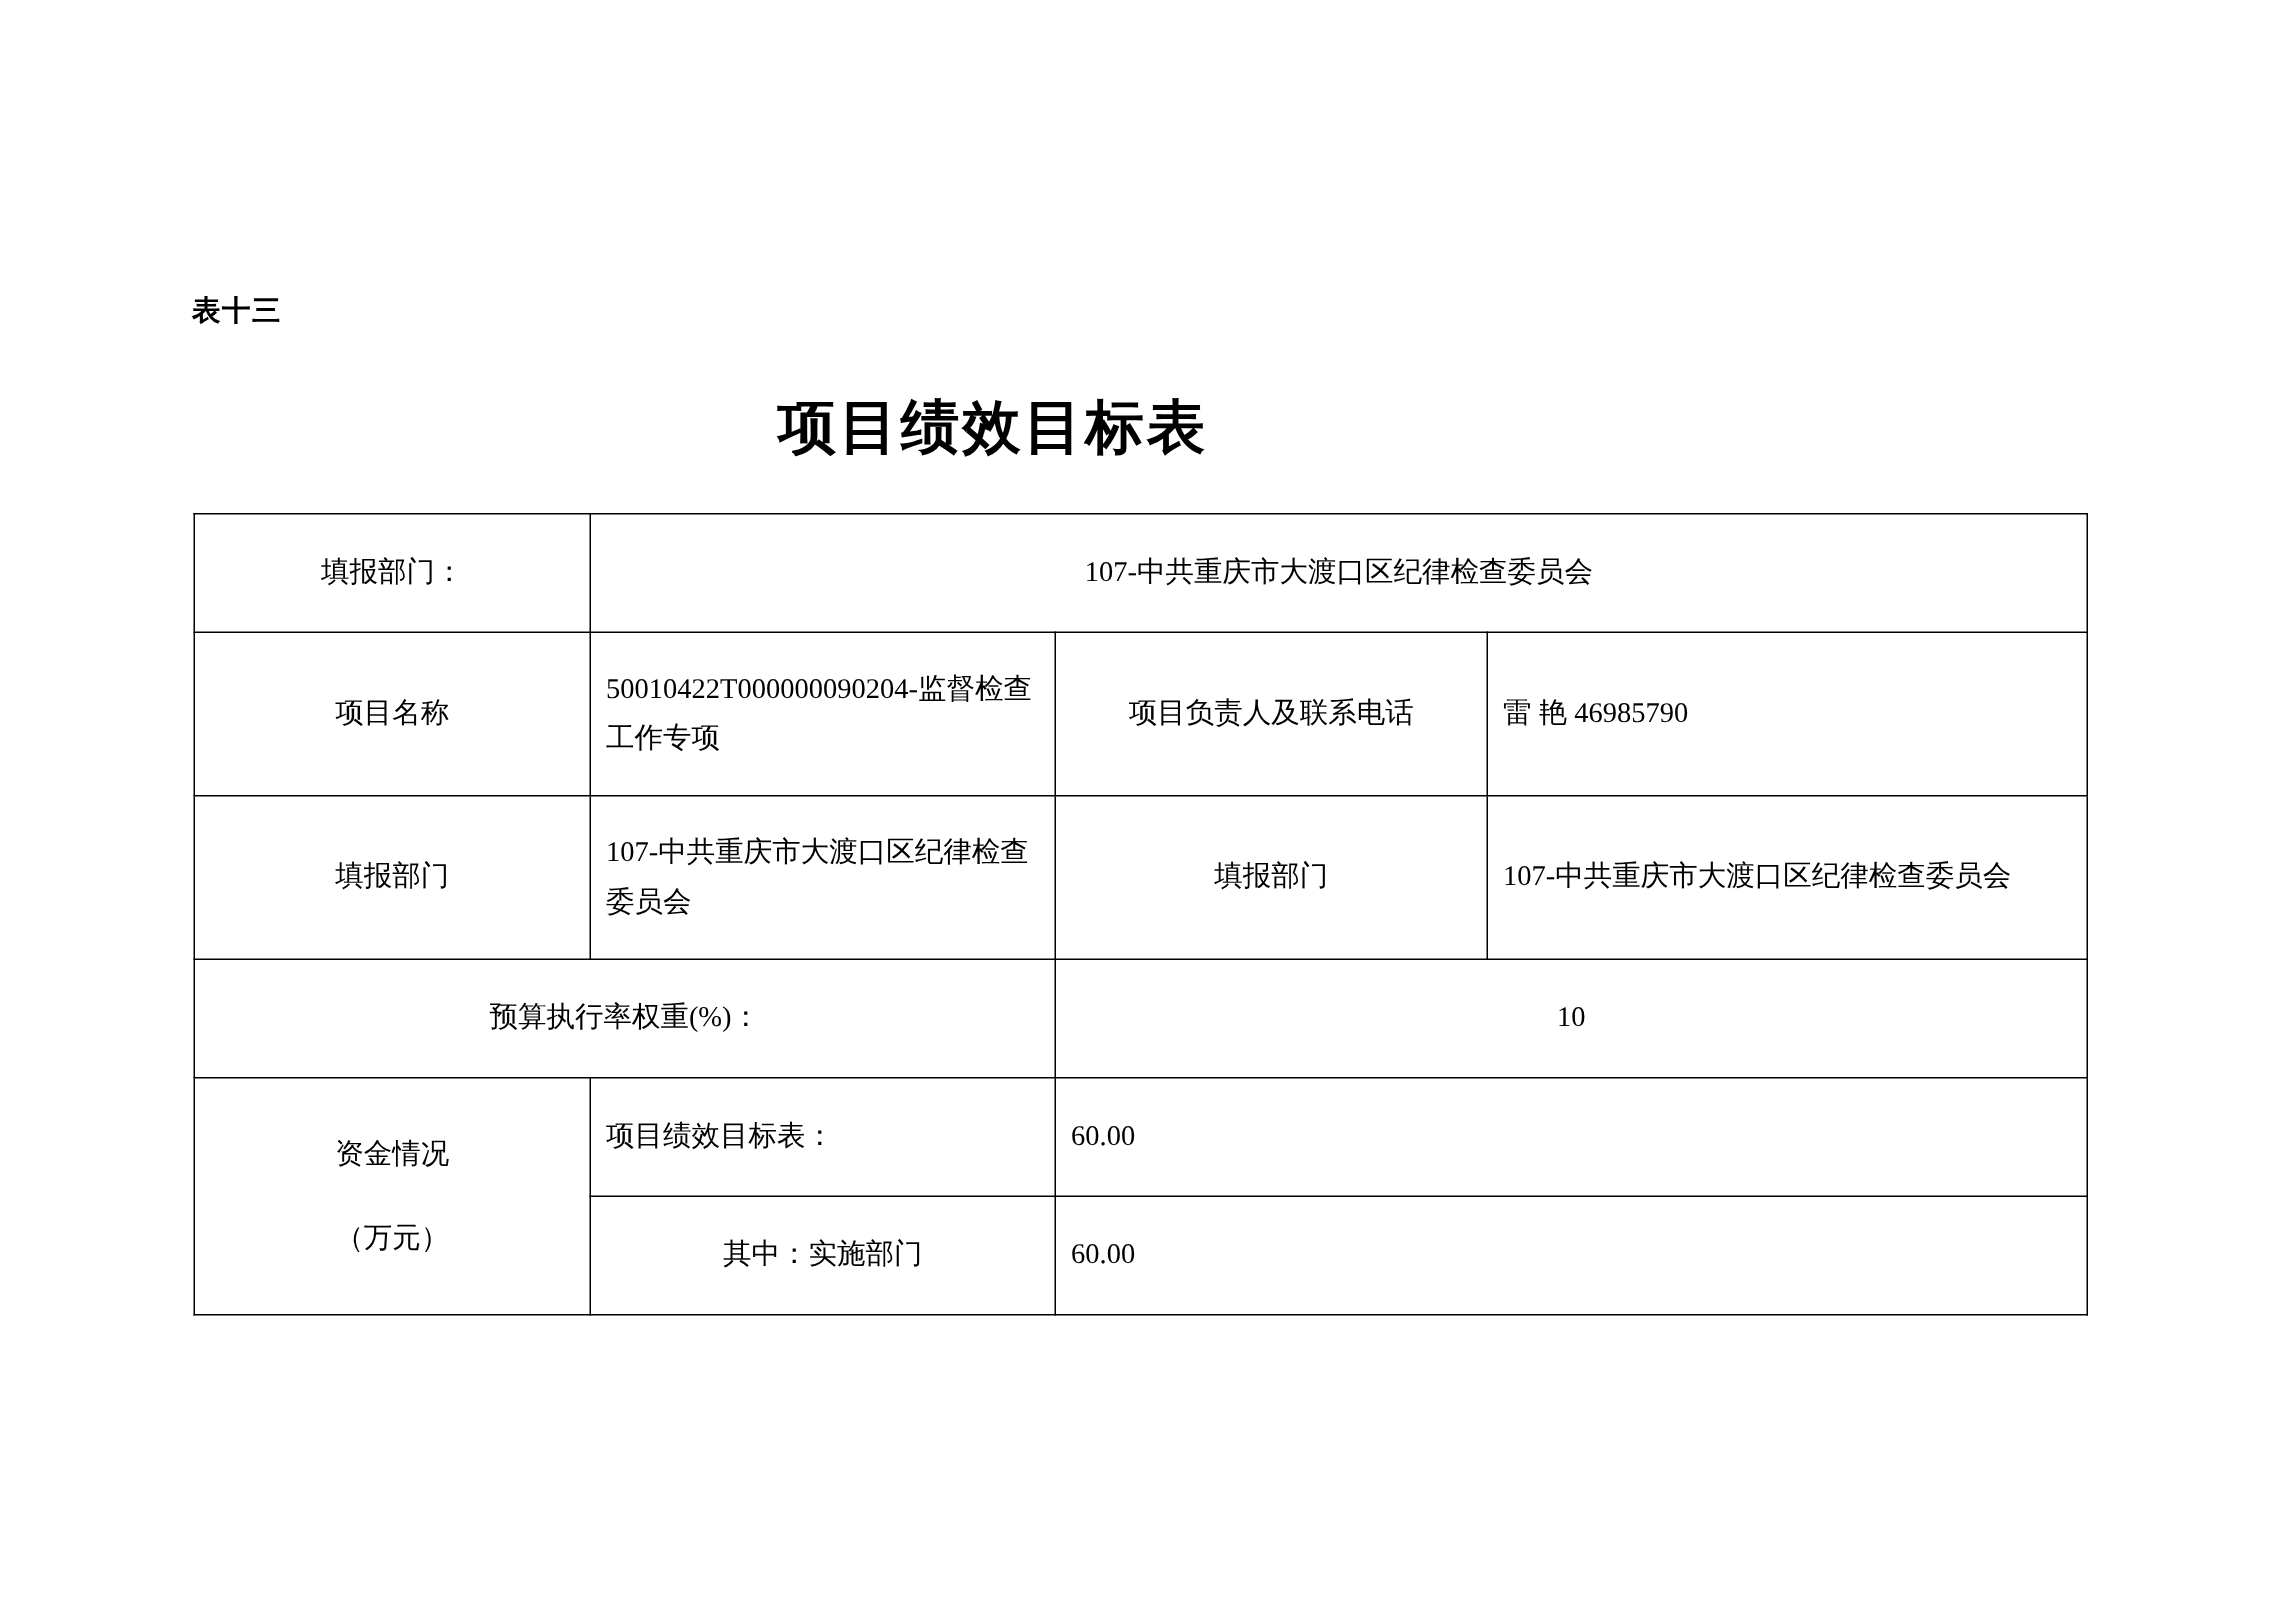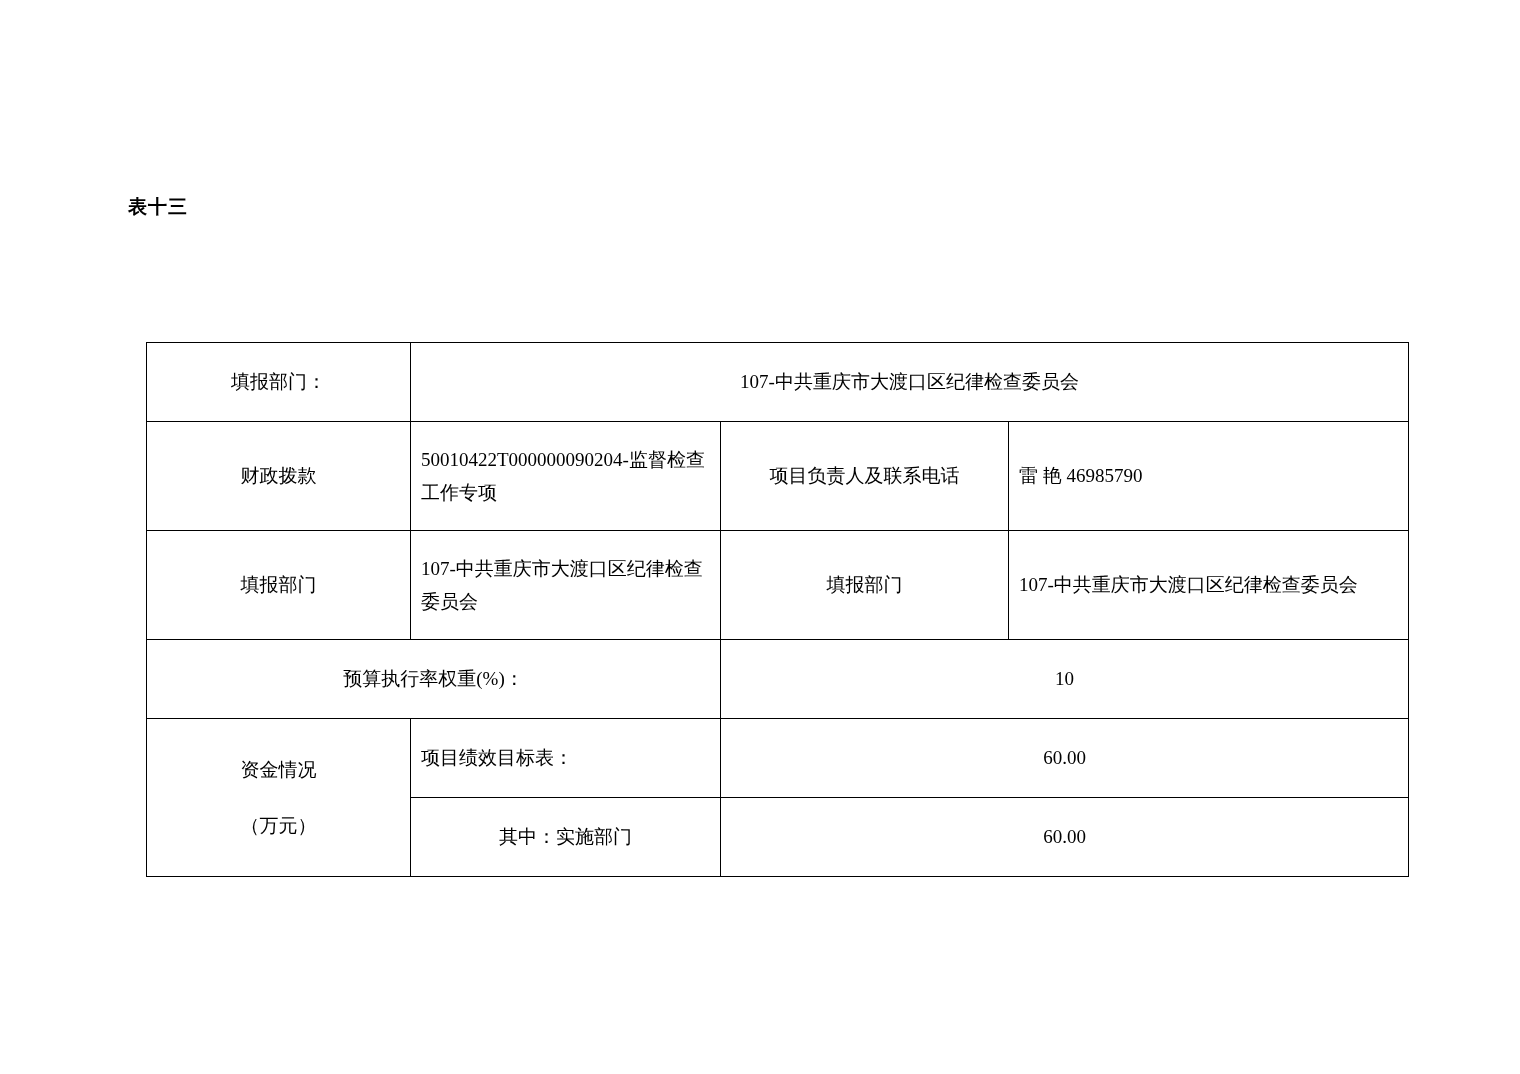--- a/index.html
+++ b/index.html
@@ -36,66 +36,67 @@
     right: 0;
     top: 258px;
     text-align: center;
     font-size: 39px;
     font-weight: bold;
     font-family: "DejaVu Sans", "Liberation Sans", sans-serif;
     letter-spacing: 2px;
   }
   table.main {
     position: absolute;
-    left: 146px;
+    left: 129px;
     top: 342px;
     width: 1262px;
     border-collapse: collapse;
     table-layout: fixed;
     border-radius: 10px;
   }
   table.main td {
     border: 1px solid #000000;
     font-size: 19px;
     font-family: "Liberation Serif", "DejaVu Serif", serif;
     padding: 6px 10px;
     vertical-align: middle;
     line-height: 1.75;
   }
   .c-center { text-align: center; }
   .c-left   { text-align: left; }
-  .c-right  { text-align: center; }
+  .c-right  { text-align: left; }
   .pad-left { padding-left: 12px; }
   .pad-right { padding-right: 12px; }
   .h-tall { height: 96px; }
   .h-mid  { height: 66px; }
   .nowrap-break { word-break: break-all; }
 </style>
 </head>
 <body>
 
 <div class="page">
 
   <div class="form-label">表十三</div>
 
+  <div class="doc-title">项目绩效目标表</div>
 
   <table class="main">
     <colgroup>
       <col style="width:264px">
       <col style="width:310px">
       <col style="width:288px">
       <col style="width:400px">
     </colgroup>
     <tbody>
       <tr>
         <td class="c-center h-mid">填报部门：</td>
         <td class="c-center h-mid" colspan="3">107-中共重庆市大渡口区纪律检查委员会</td>
       </tr>
       <tr>
-        <td class="c-center h-tall">财政拨款</td>
+        <td class="c-center h-tall">项目名称</td>
         <td class="c-left h-tall nowrap-break">50010422T000000090204-监督检查工作专项</td>
         <td class="c-center h-tall">项目负责人及联系电话</td>
         <td class="c-left h-tall">雷 艳 46985790</td>
       </tr>
       <tr>
         <td class="c-center h-tall">填报部门</td>
         <td class="c-left h-tall nowrap-break">107-中共重庆市大渡口区纪律检查委员会</td>
         <td class="c-center h-tall">填报部门</td>
         <td class="c-left h-tall nowrap-break">107-中共重庆市大渡口区纪律检查委员会</td>
       </tr>

